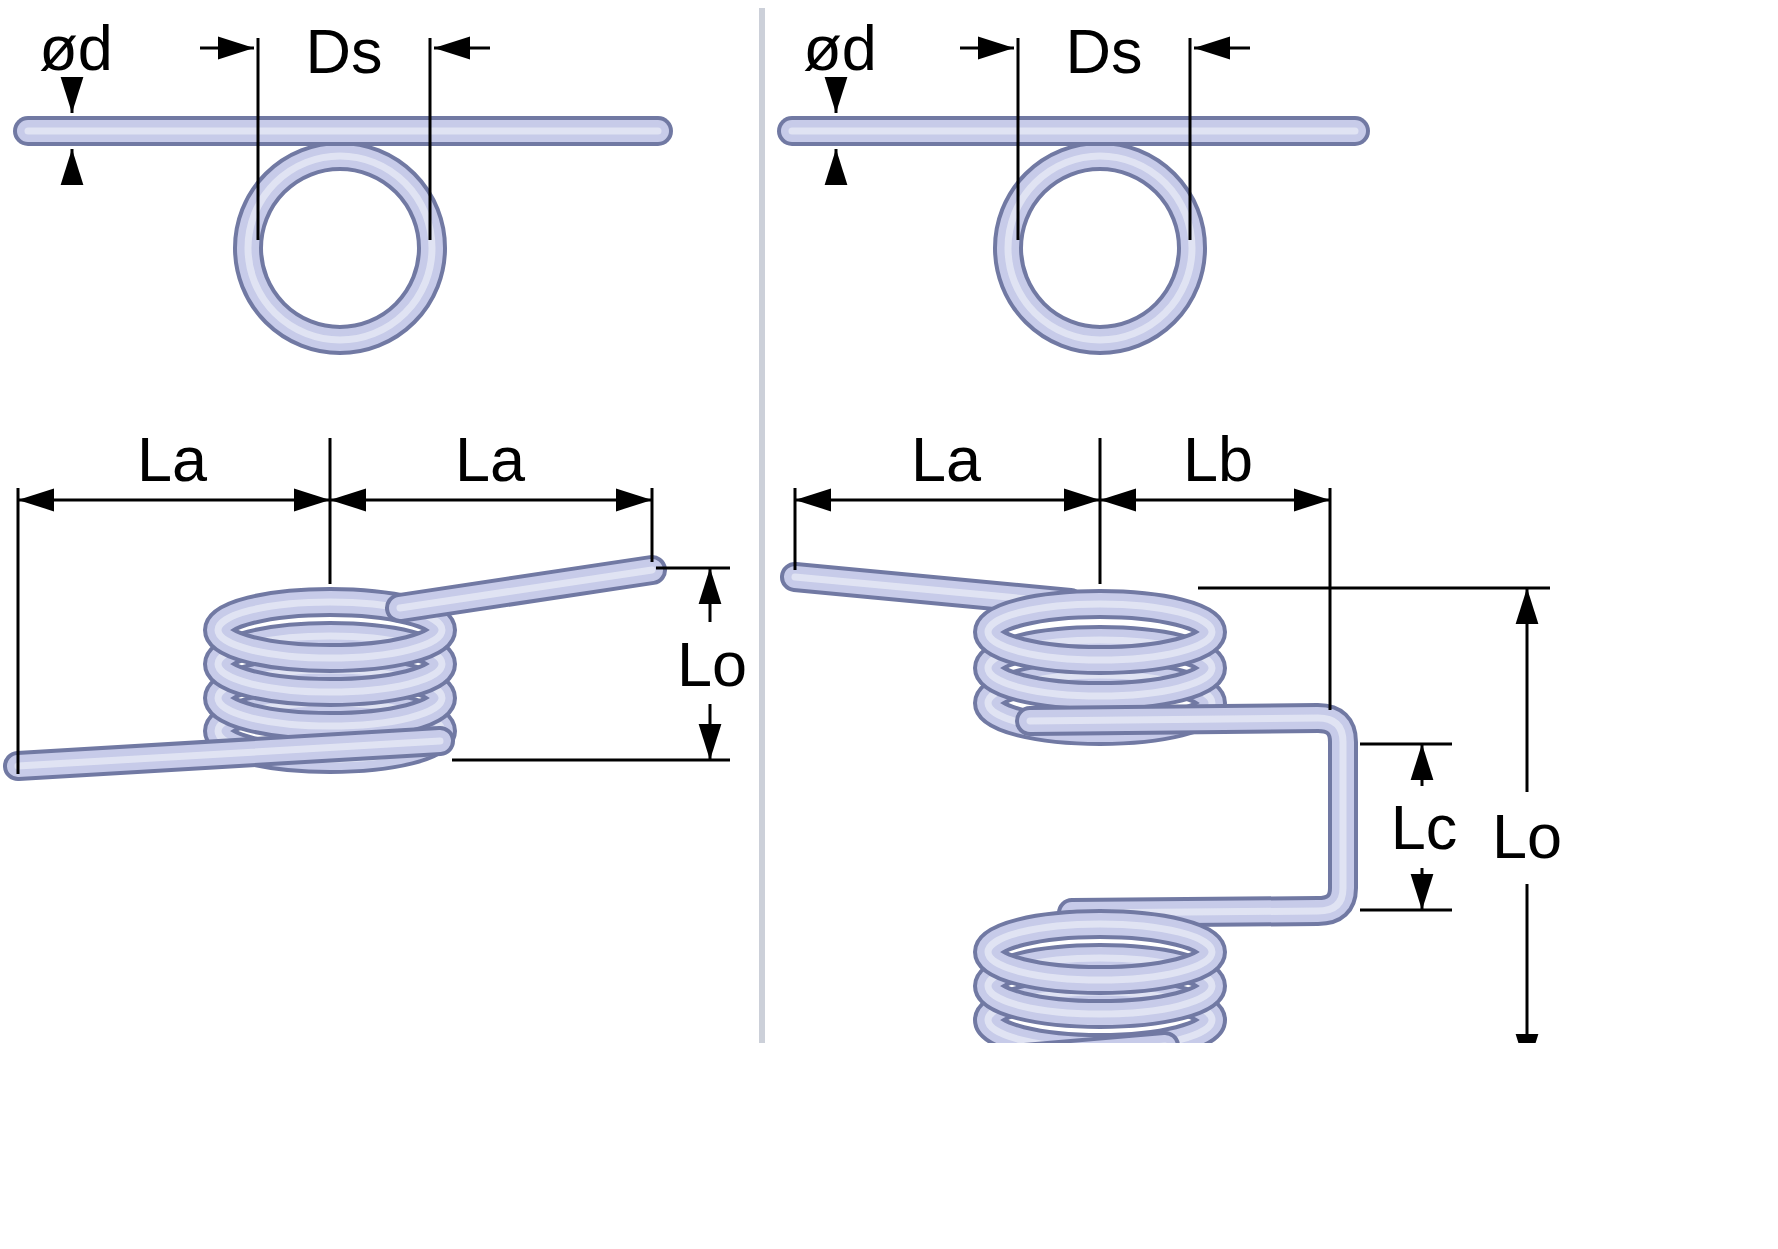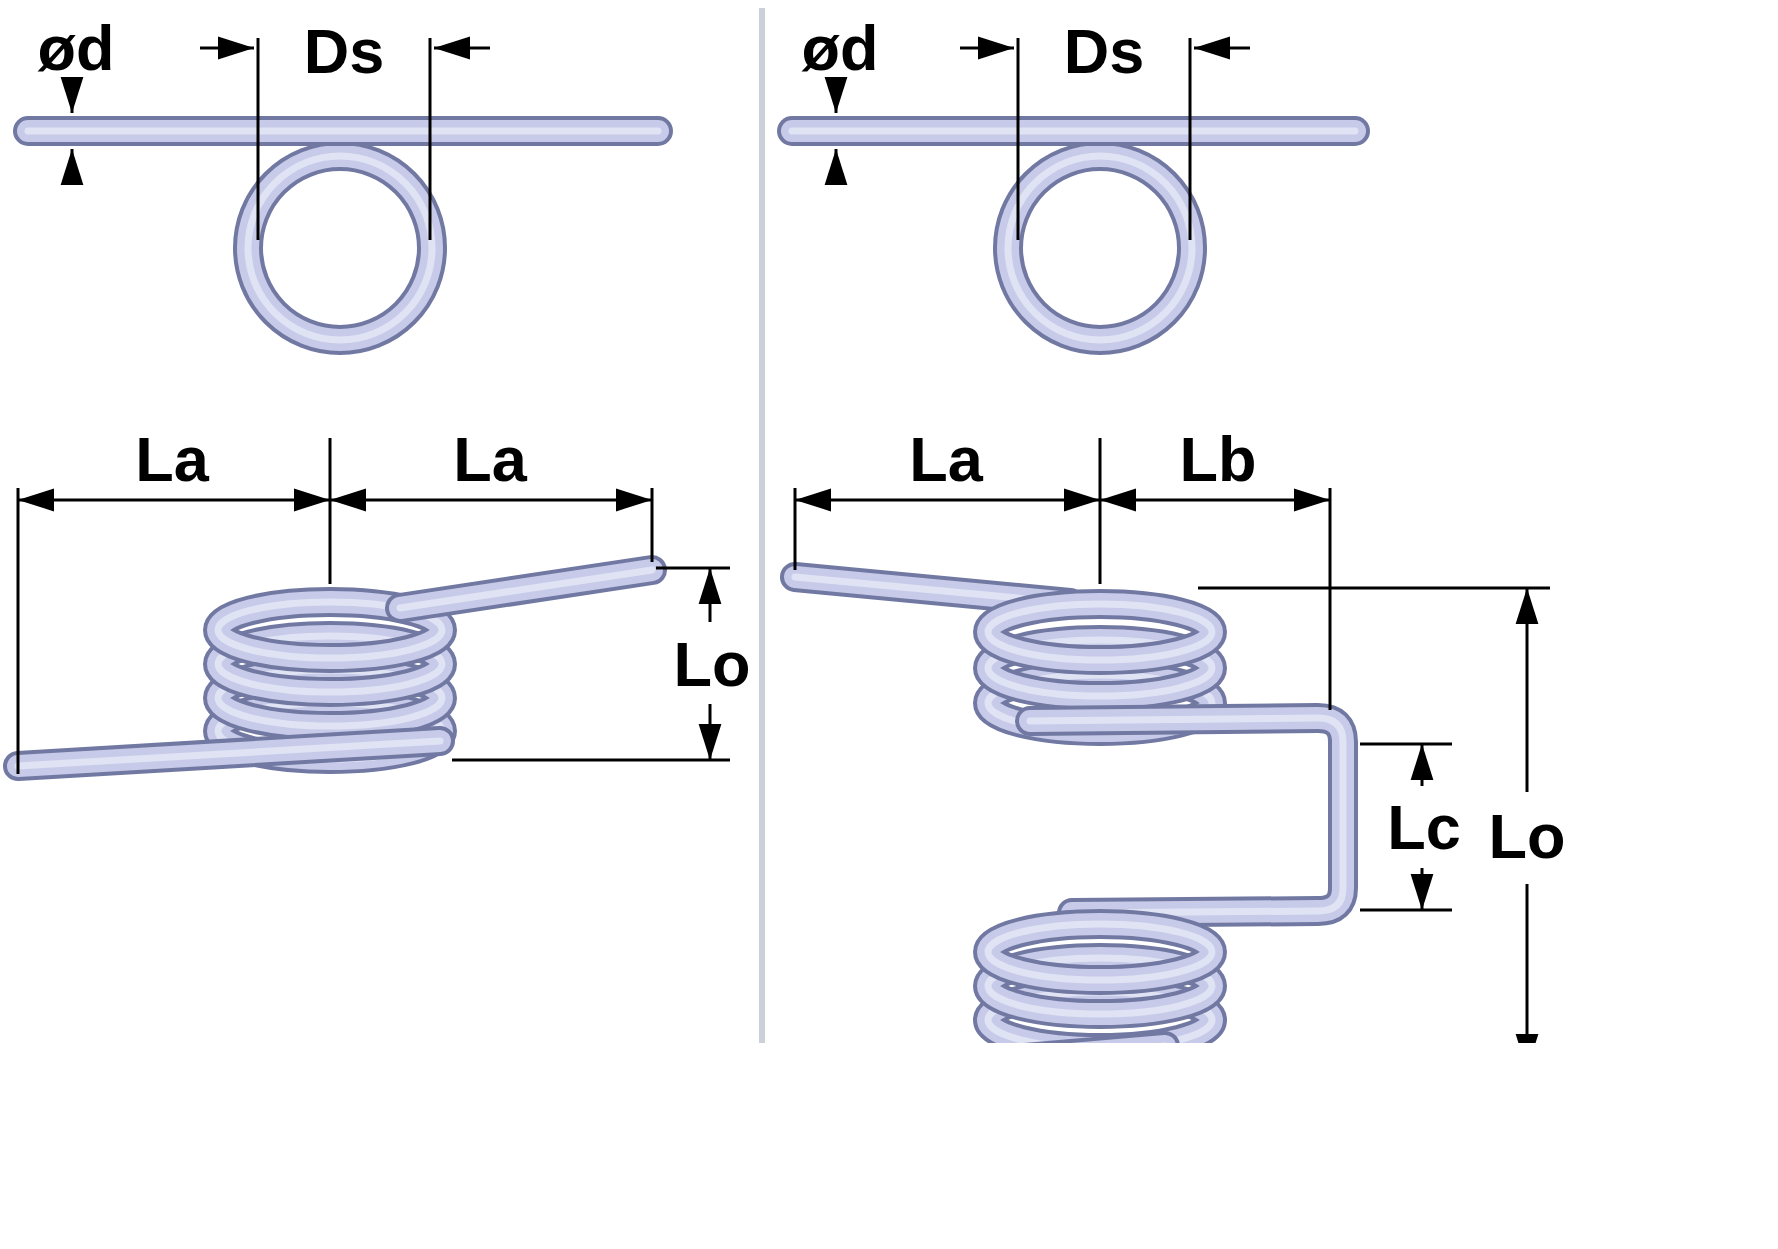--- a/index.html
+++ b/index.html
@@ -1,16 +1,16 @@
 <!DOCTYPE html>
 <html style="--wire-fill: #c7cbe9; --wire-highlight: #e4e7f5; --wire-outline: #7179a3; --dimension-ink: #000000; --divider: #ccd0d9; --background: #ffffff;"><head>
 <meta charset="utf-8">
 <style>
   html,body{margin:0;padding:0;background:var(--background,#ffffff);}
-  .stage{width:1778px;height:1043px;position:relative;background:var(--background,#ffffff);font-weight:bold;}
+  .stage{width:1778px;height:1043px;position:relative;background:var(--background,#ffffff);}
   svg{display:block;}
   .wo{stroke:var(--wire-outline,#7179a3);stroke-width:30;stroke-linecap:round;stroke-linejoin:round;fill:none;}
   .wf{stroke:var(--wire-fill,#c7cbe9);stroke-width:22;stroke-linecap:round;stroke-linejoin:round;fill:none;}
   .wh{stroke:var(--wire-highlight,#e4e7f5);stroke-width:7;stroke-linecap:round;stroke-linejoin:round;fill:none;opacity:.85;}
   .dim{stroke:var(--dimension-ink,#000000);stroke-width:3;fill:none;}
   .div{stroke:var(--divider,#ccd0d9);stroke-width:6;fill:none;}
   .lbl{font-family:"Liberation Sans","DejaVu Sans",sans-serif;font-size:63px;fill:var(--dimension-ink,#000000);}
 </style>
 </head>
 <body>

